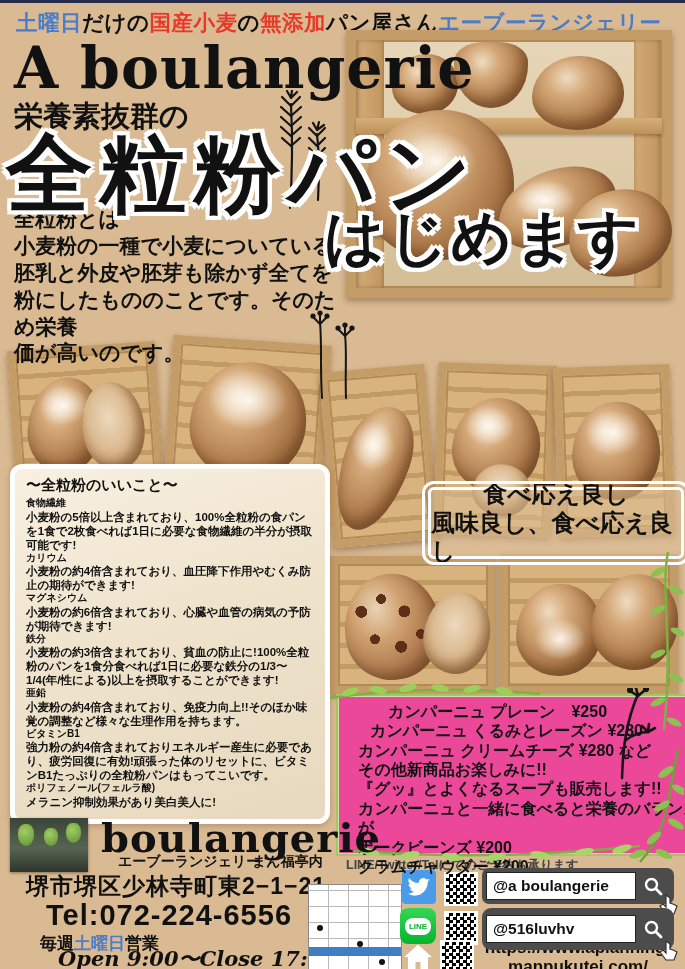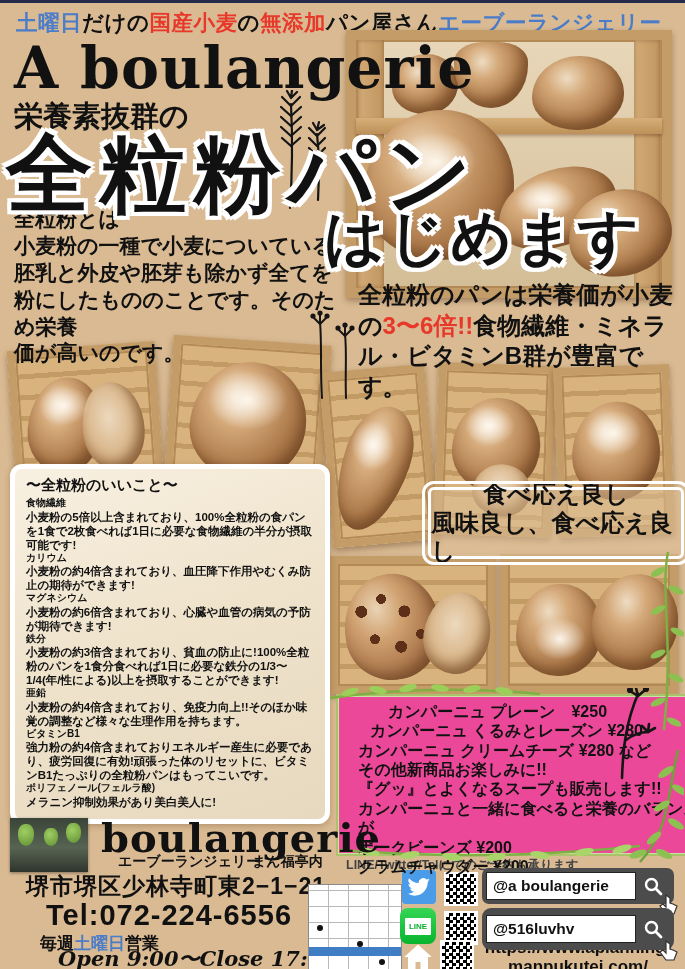--- a/index.html
+++ b/index.html
@@ -86,21 +86,21 @@
                        repeating-linear-gradient(90deg,transparent 0 19px,#b9b9b9 19px 20px);}
   .map-bar{position:absolute;left:0;bottom:14px;width:100%;height:9px;background:#3f7ec4;}
   .map-dot{position:absolute;width:6px;height:6px;border-radius:50%;background:#111;}
 
   
   .s-note{position:absolute;left:346px;top:857px;font-size:12.5px;font-weight:bold;color:#444;}
   .icon-tw{position:absolute;left:402px;top:870px;width:34px;height:34px;background:#4a9ce8;border-radius:4px;
            display:flex;align-items:center;justify-content:center;}
   .icon-line{position:absolute;left:400px;top:908px;width:36px;height:36px;border-radius:8px;
            background:linear-gradient(180deg,#35d655,#08b42e);display:flex;align-items:center;justify-content:center;}
-  .line-bubble{width:26px;height:17px;background:#fff;border-radius:1px;display:flex;align-items:center;justify-content:center;
+  .line-bubble{width:26px;height:17px;background:#fff;border-radius:8px;display:flex;align-items:center;justify-content:center;
            font-size:8px;font-weight:bold;color:#0bae30;letter-spacing:0;}
   .icon-home{position:absolute;left:402px;top:942px;width:32px;height:30px;display:flex;align-items:center;justify-content:center;}
   .qr{position:absolute;width:30px;height:30px;border:2px solid #fff;
       background:repeating-conic-gradient(#000 0% 25%,#fff 0% 50%) 0 0/7px 7px;}
   .searchbox{position:absolute;width:192px;height:36px;background:#4c4c4c;border-radius:7px;
       display:flex;align-items:center;padding:0 4px;box-sizing:border-box;z-index:4;}
   .searchfield{flex:1;height:26px;background:#fff;border:1px solid #222;display:flex;align-items:center;
       padding:0 6px;font-size:15.5px;font-weight:bold;color:#111;overflow:hidden;white-space:nowrap;}
   .searchbtn{width:34px;display:flex;align-items:center;justify-content:center;}
   .hand{position:absolute;right:-4px;bottom:-12px;}
@@ -146,23 +146,20 @@
   </svg>
 
   <div class="product">全粒粉パン</div>
   <div class="announce">はじめます</div>
 
   <p class="intro-what pre">全粒粉とは
 小麦粉の一種で小麦についている
 胚乳と外皮や胚芽も除かず全てを
 粉にしたもののことです。そのため栄養
 価が高いのです。</p>
-  <p class="intro-nutrition"><span class="pre">全粒粉のパンは栄養価が小麦
-の</span><span class="c-red">3〜6倍!!</span><span class="pre">食物繊維・ミネラ
-ル・ビタミンB群が豊富です。</span></p>
 
   <svg class="deco" style="left:304px;top:308px;" width="58" height="92" viewBox="0 0 58 92">
     <g stroke="#151515" stroke-width="2" fill="none" stroke-linecap="round">
       <path d="M18 90 C16 60 18 38 16 14"></path>
       <path d="M16 16 l-7 -7 M16 16 l0 -10 M16 16 l7 -7"></path>
       <circle cx="9" cy="8" r="1.6" fill="#151515"></circle>
         <circle cx="16" cy="5" r="1.6" fill="#151515"></circle>
         <circle cx="23" cy="8" r="1.6" fill="#151515"></circle>
       <path d="M42 90 C41 64 43 46 41 26"></path>
       <path d="M41 28 l-7 -7 M41 28 l0 -9 M41 28 l7 -7"></path>

